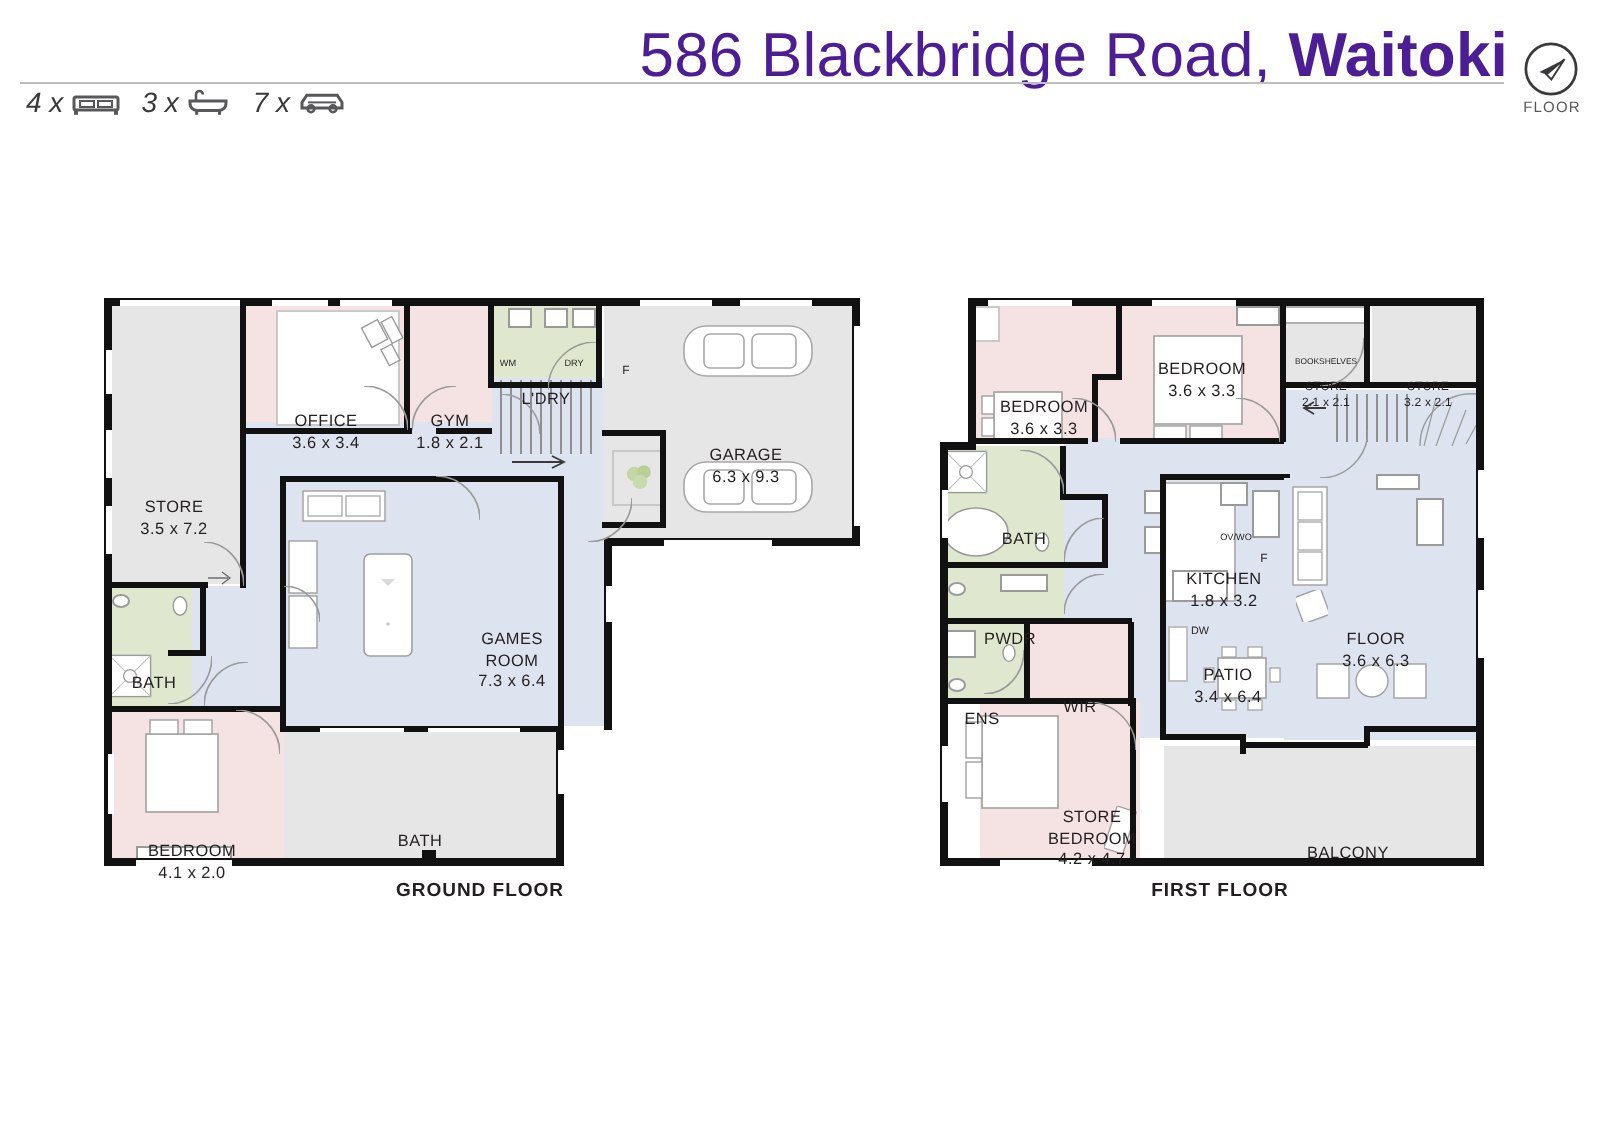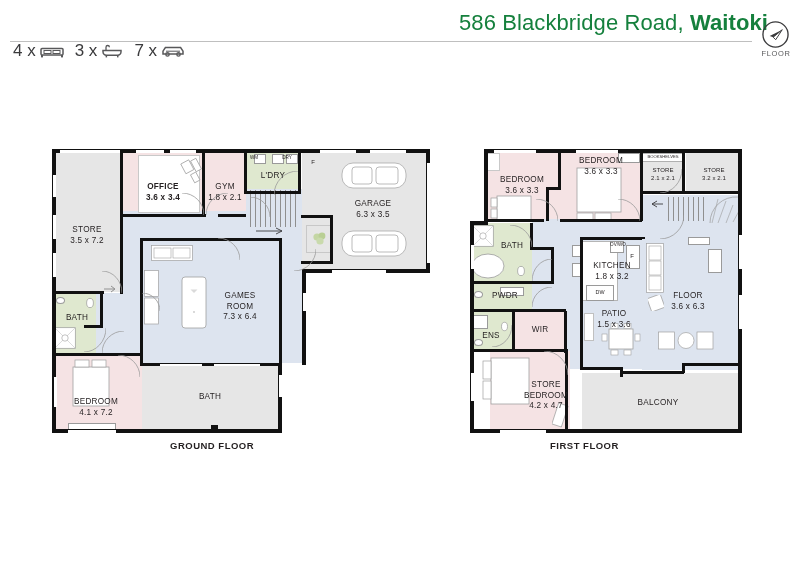--- a/index.html
+++ b/index.html
@@ -9,64 +9,65 @@
     background: #ffffff;
     font-family: "Liberation Sans", sans-serif;
     color: #231f20;
     overflow: hidden;
   }
   #page { position: relative; width: 800px; height: 571px; background:#fff; }
 
   
   #header { position:absolute; left:0; top:0; width:800px; height:70px; }
   #title {
-    position:absolute; right:32px; top:10px;
-    font-size:22px; letter-spacing:0.1px; white-space:nowrap;
-    color:#15803d; font-weight:400;
+    position:absolute; right:46px; top:10px;
+    font-size:31px; letter-spacing:0.1px; white-space:nowrap;
+    color:#4c1d95; font-weight:400;
   }
   #title .suburb { font-weight:bold; }
   #title-rule {
     position:absolute; left:10px; top:41px; width:742px; height:1px;
     background:#bfbfbf;
   }
   #compass { position:absolute; left:761px; top:20px; width:29px; height:29px; }
   #compass-label {
     position:absolute; left:755px; top:49px; width:42px;
     text-align:center; font-size:7.5px; letter-spacing:0.6px; color:#59595b;
   }
 
   
   #specs { position:absolute; left:13px; top:40px; height:22px; display:flex; align-items:center; gap:3px; }
   .spec { display:flex; align-items:center; gap:4px; margin-right:8px; }
-  .spec-count { font-size:17px; color:#3a3a3c; }
+  .spec-count { font-size:14px; color:#3a3a3c;font-style:italic; }
   .spec-ico { display:block; }
 
   
   .plan { position:absolute; }
   .floor-label {
     position:absolute; font-size:9.5px; font-weight:bold; letter-spacing:0.5px;
-    color:#231f20; text-align:left;
+    color:#231f20; text-align:center;
   }
 
   
   .rm { position:absolute; }
   .grey   { background:#e6e6e6; }
   .pink   { background:#f5e3e4; }
   .blue   { background:#dde4ef; }
   .green  { background:#dfe8cf; }
   .white  { background:#ffffff; }
 
   
   .w { position:absolute; background:#111111; }
 
   
   .lbl {
     position:absolute; text-align:center; color:#231f20;
     font-size:8.2px; line-height:10.5px; letter-spacing:0.25px;
     white-space:nowrap;
+    margin-top:24px;
   }
   .lbl .nm { display:block; }
   .lbl .dm { display:block; }
   .lbl.sm { font-size:6px; line-height:7.5px; letter-spacing:0.1px; }
   .lbl.xs { font-size:4.6px; line-height:6px; letter-spacing:0; }
 
   
   .fx { position:absolute; border:0.6px solid #9a9a9a; background:#fff; }
   .fxr { position:absolute; border:0.6px solid #9a9a9a; background:#fff; border-radius:50%; }
   .car { position:absolute; }
@@ -305,46 +306,46 @@
     </svg>
 
     <div class="lbl xs" style="left:206px; top:10px; width:16px;">WM</div>
     <div class="lbl xs" style="left:238px; top:10px; width:18px;">DRY</div>
     <div class="lbl xs" style="left:268px; top:14px; width:10px; font-size:6px;">F</div>
 
     <div class="lbl" style="left:12px; top:80px; width:70px;">
       <span class="nm">STORE</span>
       <span class="dm">3.5 x 7.2</span>
     </div>
-    <div class="lbl" style="left:86px; top:37px; width:74px;font-weight:bold;">
+    <div class="lbl" style="left:86px; top:37px; width:74px;">
       <span class="nm">OFFICE</span>
       <span class="dm">3.6 x 3.4</span>
     </div>
     <div class="lbl" style="left:162px; top:37px; width:46px;">
       <span class="nm">GYM</span>
       <span class="dm">1.8 x 2.1</span>
     </div>
     <div class="lbl" style="left:206px; top:26px; width:54px;">
       <span class="nm">L'DRY</span>
     </div>
     <div class="lbl" style="left:296px; top:54px; width:74px;">
       <span class="nm">GARAGE</span>
-      <span class="dm">6.3 x 3.5</span>
-    </div>
-    <div class="lbl" style="left:168px; top:146px; width:64px;">
+      <span class="dm">6.3 x 9.3</span>
+    </div>
+    <div class="lbl" style="left:184px; top:146px; width:64px;">
       <span class="nm">GAMES</span>
       <span class="nm">ROOM</span>
       <span class="dm">7.3 x 6.4</span>
     </div>
     <div class="lbl" style="left:14px; top:168px; width:46px;">
       <span class="nm">BATH</span>
     </div>
     <div class="lbl" style="left:16px; top:252px; width:80px;">
       <span class="nm">BEDROOM</span>
-      <span class="dm">4.1 x 7.2</span>
+      <span class="dm">4.1 x 2.0</span>
     </div>
     <div class="lbl" style="left:140px; top:247px; width:60px;">
       <span class="nm">BATH</span>
     </div>
 
     <div class="floor-label" style="left:130px; top:295px; width:140px;">GROUND FLOOR</div>
   </div>
 
   <div class="plan" id="plan-first" style="left:460px; top:145px; width:290px; height:300px;">
 
@@ -563,32 +564,32 @@
     </div>
     <div class="lbl" style="left:58px; top:180px; width:44px;">
       <span class="nm">WIR</span>
     </div>
     <div class="lbl" style="left:126px; top:116px; width:52px;">
       <span class="nm">KITCHEN</span>
       <span class="dm">1.8 x 3.2</span>
     </div>
     <div class="lbl" style="left:128px; top:164px; width:52px;">
       <span class="nm">PATIO</span>
-      <span class="dm">1.5 x 3.6</span>
+      <span class="dm">3.4 x 6.4</span>
     </div>
     <div class="lbl" style="left:200px; top:146px; width:56px;">
       <span class="nm">FLOOR</span>
       <span class="dm">3.6 x 6.3</span>
     </div>
     <div class="lbl" style="left:58px; top:235px; width:56px;">
       <span class="nm">STORE</span>
       <span class="nm">BEDROOM</span>
       <span class="dm">4.2 x 4.7</span>
     </div>
-    <div class="lbl" style="left:158px; top:253px; width:80px;">
+    <div class="lbl" style="left:174px; top:253px; width:80px;">
       <span class="nm">BALCONY</span>
     </div>
 
     <div class="floor-label" style="left:90px; top:295px; width:120px;">FIRST FLOOR</div>
   </div>
 
   <div id="footer">
     
     
     

